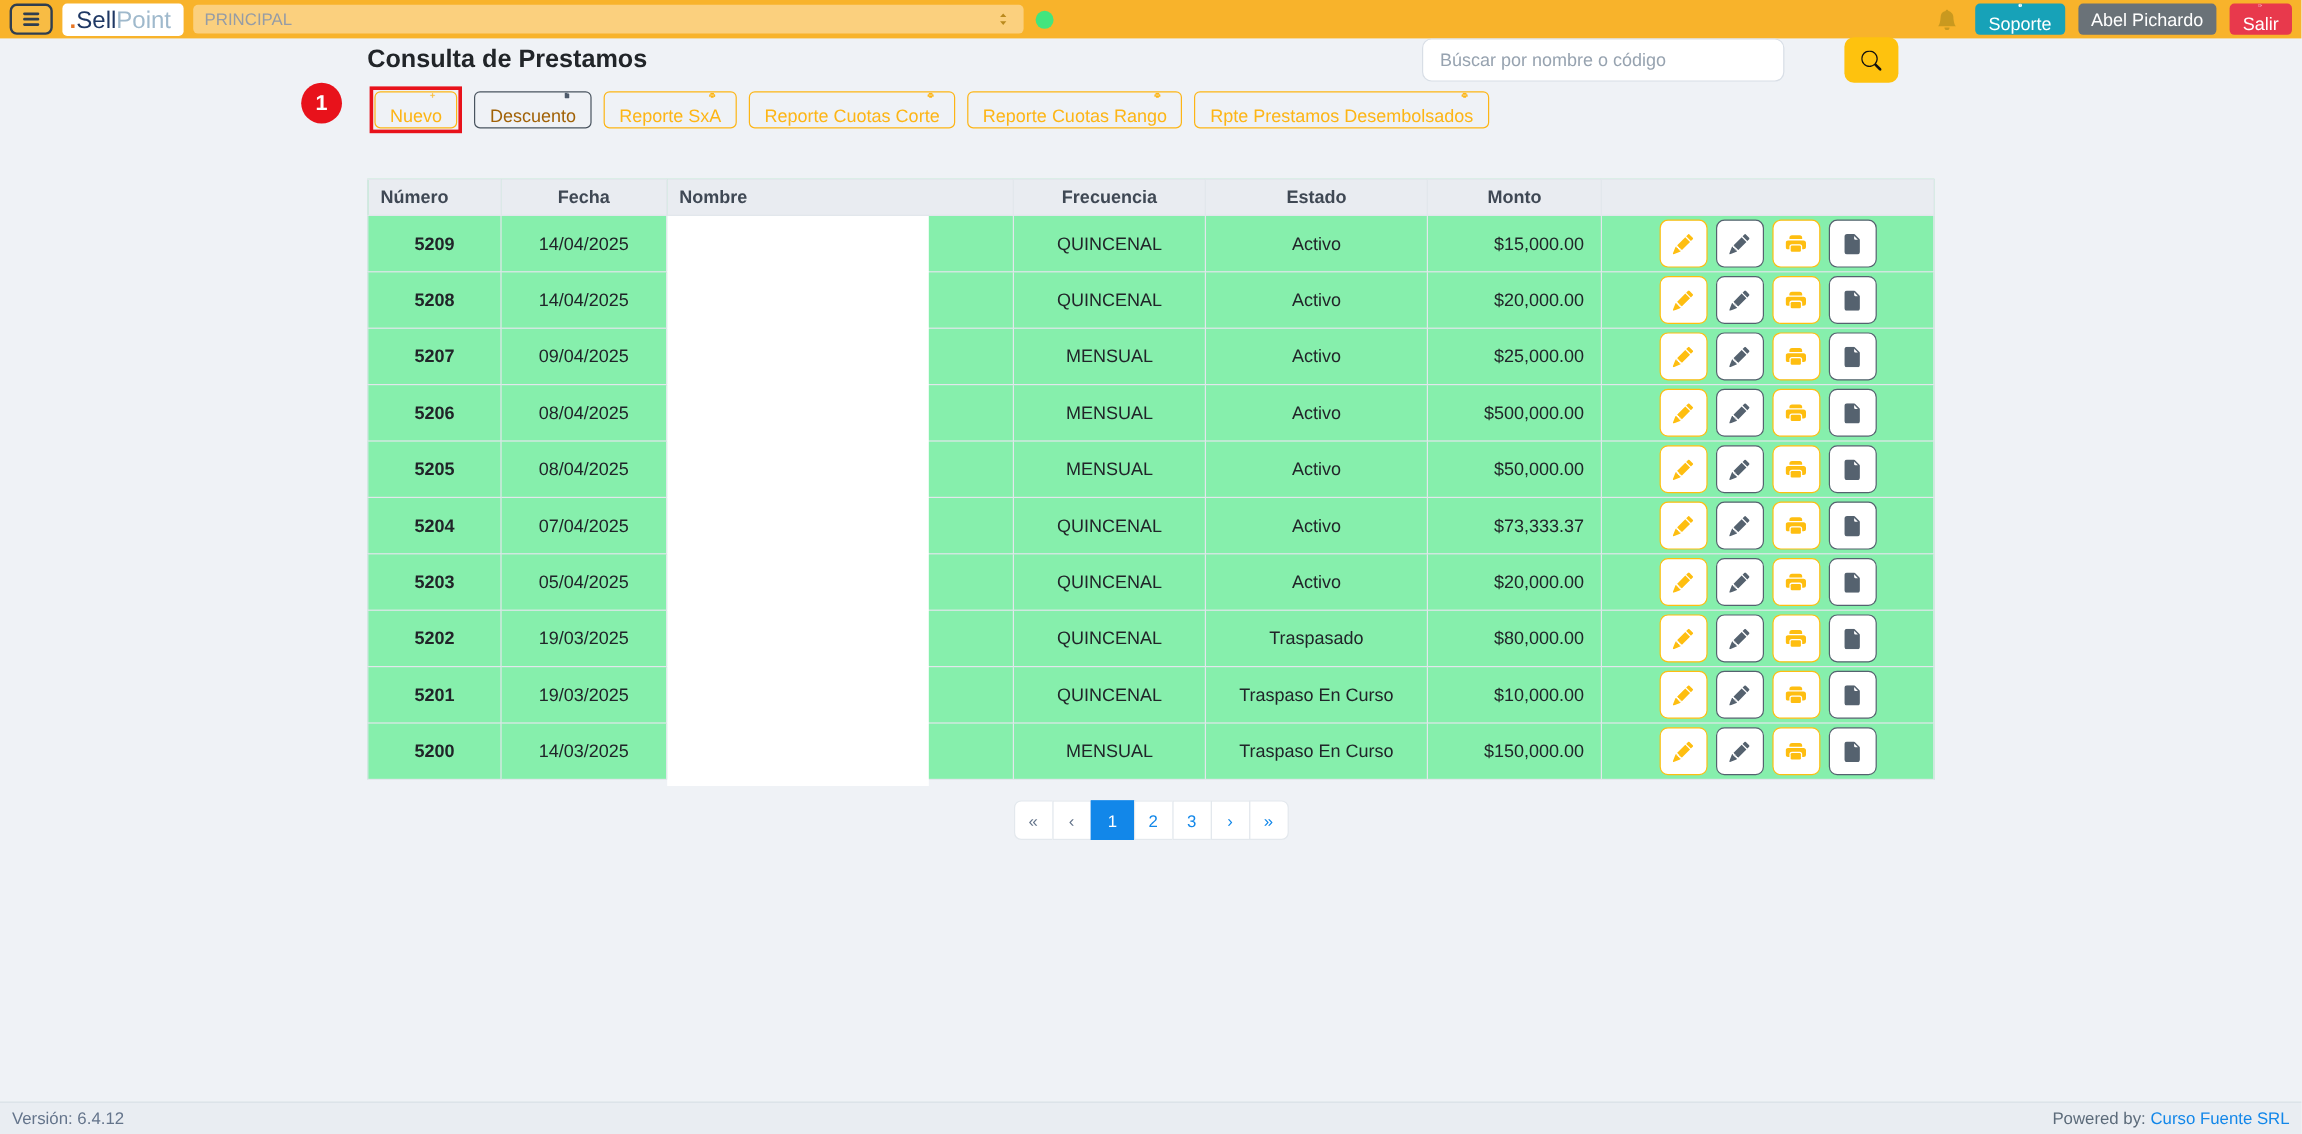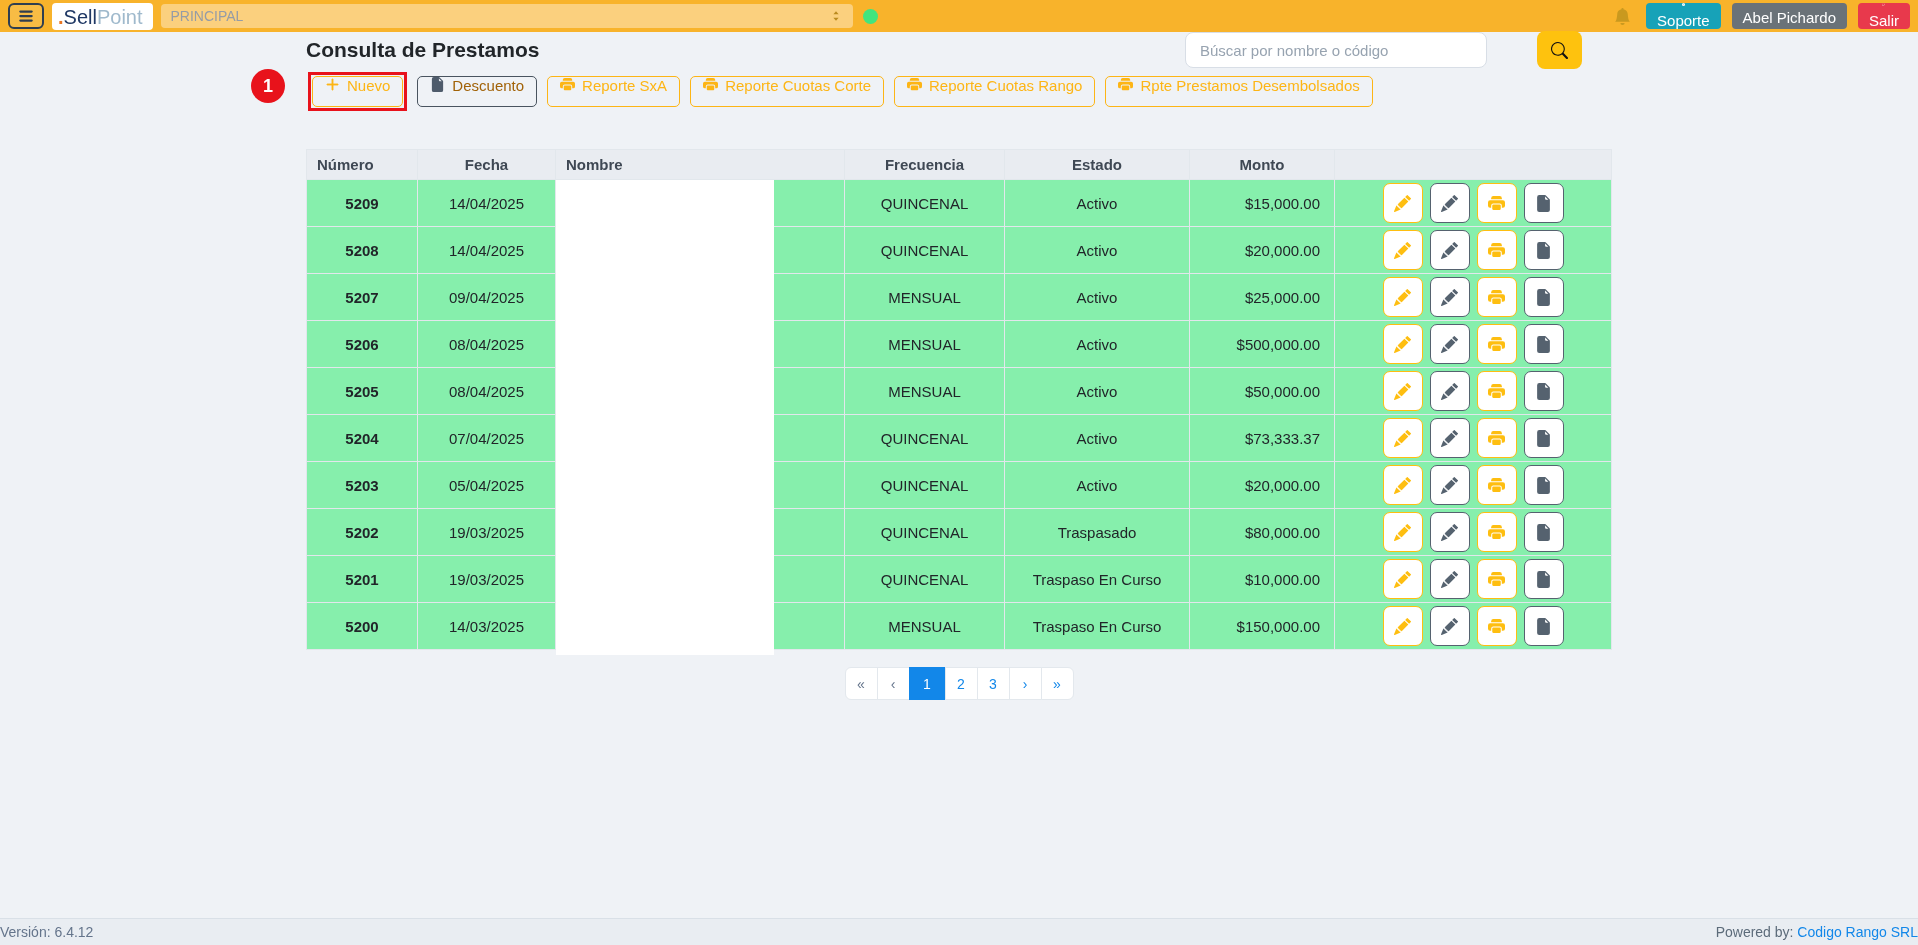--- a/index.html
+++ b/index.html
@@ -52,21 +52,21 @@
   .search-btn{width:45px; height:38px; border:none; border-radius:8px;
     background:var(--search_button_yellow); color:#111; display:flex; align-items:center;
     justify-content:center; cursor:pointer;}
 
   .toolbar{display:flex; align-items:center; gap:10px; margin-top:4px; height:39px; position:relative;}
   .step-badge{position:absolute; left:-55px; top:-3px; width:34px; height:34px; border-radius:50%;
     background:var(--annotation_red); color:#fff; font-size:18px; font-weight:bold;
     display:flex; align-items:center; justify-content:center; z-index:5;}
   .highlight-box{border:3px solid var(--annotation_red); padding:1px; display:inline-flex; margin-left:2px;}
   .btn{height:31px; padding:0 12px; border-radius:5px; background:transparent; font-size:15px;
-    font-family:inherit; display:inline-flex; align-items:flex-start; gap:7px; cursor:pointer; white-space:nowrap;}
+    font-family:inherit; display:inline-flex; align-items:flex-end; gap:7px; cursor:pointer; white-space:nowrap;flex-direction:column;}
   .btn-warning{border:1px solid var(--accent_yellow); color:var(--accent_yellow);}
   .btn-dark{border:1px solid var(--dark_outline); color:#a16207;}
   .btn-dark svg{color:#4E5B6B;}
 
   
   .table-wrap{margin-top:38px; position:relative;}
   table{width:100%; border-collapse:collapse; background:#86efac; table-layout:fixed;}
   th,td{border:1px solid #E2E7EC; font-size:15px;}
   thead th{background:var(--table_header_bg); height:30px; font-weight:bold; color:#3F4854; text-align:center;}
   thead th.al{text-align:left; padding-left:10px;}
@@ -88,21 +88,21 @@
     cursor:pointer; text-decoration:none; padding:0 6px;}
   .page-btn.first{border-radius:6px 0 0 6px; margin-left:0;}
   .page-btn.last{border-radius:0 6px 6px 0;}
   .page-btn.disabled{color:#64748B;}
   .page-btn.active{background:var(--pagination_active); border-color:var(--pagination_active);
     color:#fff; min-width:37px;}
 
   
   .footer{position:absolute; left:0; bottom:0; width:100%; height:27px; background:var(--footer_bg);
     border-top:1px solid #D9E0E7; display:flex; align-items:center; justify-content:space-between;
-    padding:0 0; font-size:14px; color:#64748B;}
+    padding:0 10px; font-size:14px; color:#64748B;}
   .footer a{color:var(--link_blue); text-decoration:none; cursor:pointer;}
   .footer .right{color:#5C6B7A;}
 </style>
 </head>
 <body>
 
 <header class="topbar">
   <button class="hamburger">
     <svg width="18" height="18" viewBox="0 0 16 16" fill="currentColor">
         <path d="M2.5 12a.5.5 0 0 1 .5-.5h10a.5.5 0 0 1 0 1H3a.5.5 0 0 1-.5-.5zm0-4a.5.5 0 0 1 .5-.5h10a.5.5 0 0 1 0 1H3a.5.5 0 0 1-.5-.5zm0-4a.5.5 0 0 1 .5-.5h10a.5.5 0 0 1 0 1H3a.5.5 0 0 1-.5-.5z" stroke="currentColor" stroke-width="1"></path>
@@ -593,15 +593,15 @@
     <a class="page-btn">3</a>
     <a class="page-btn">›</a>
     <a class="page-btn last">»</a>
   </nav>
 </main>
 
 <footer class="footer">
   <span>Versión: 6.4.12</span>
   <span class="right">
     <span>Powered by:</span>
-    <a>Codigo Rango SRL</a>
+    <a>Curso Fuente SRL</a>
   </span>
 </footer>
 
 </body></html>

